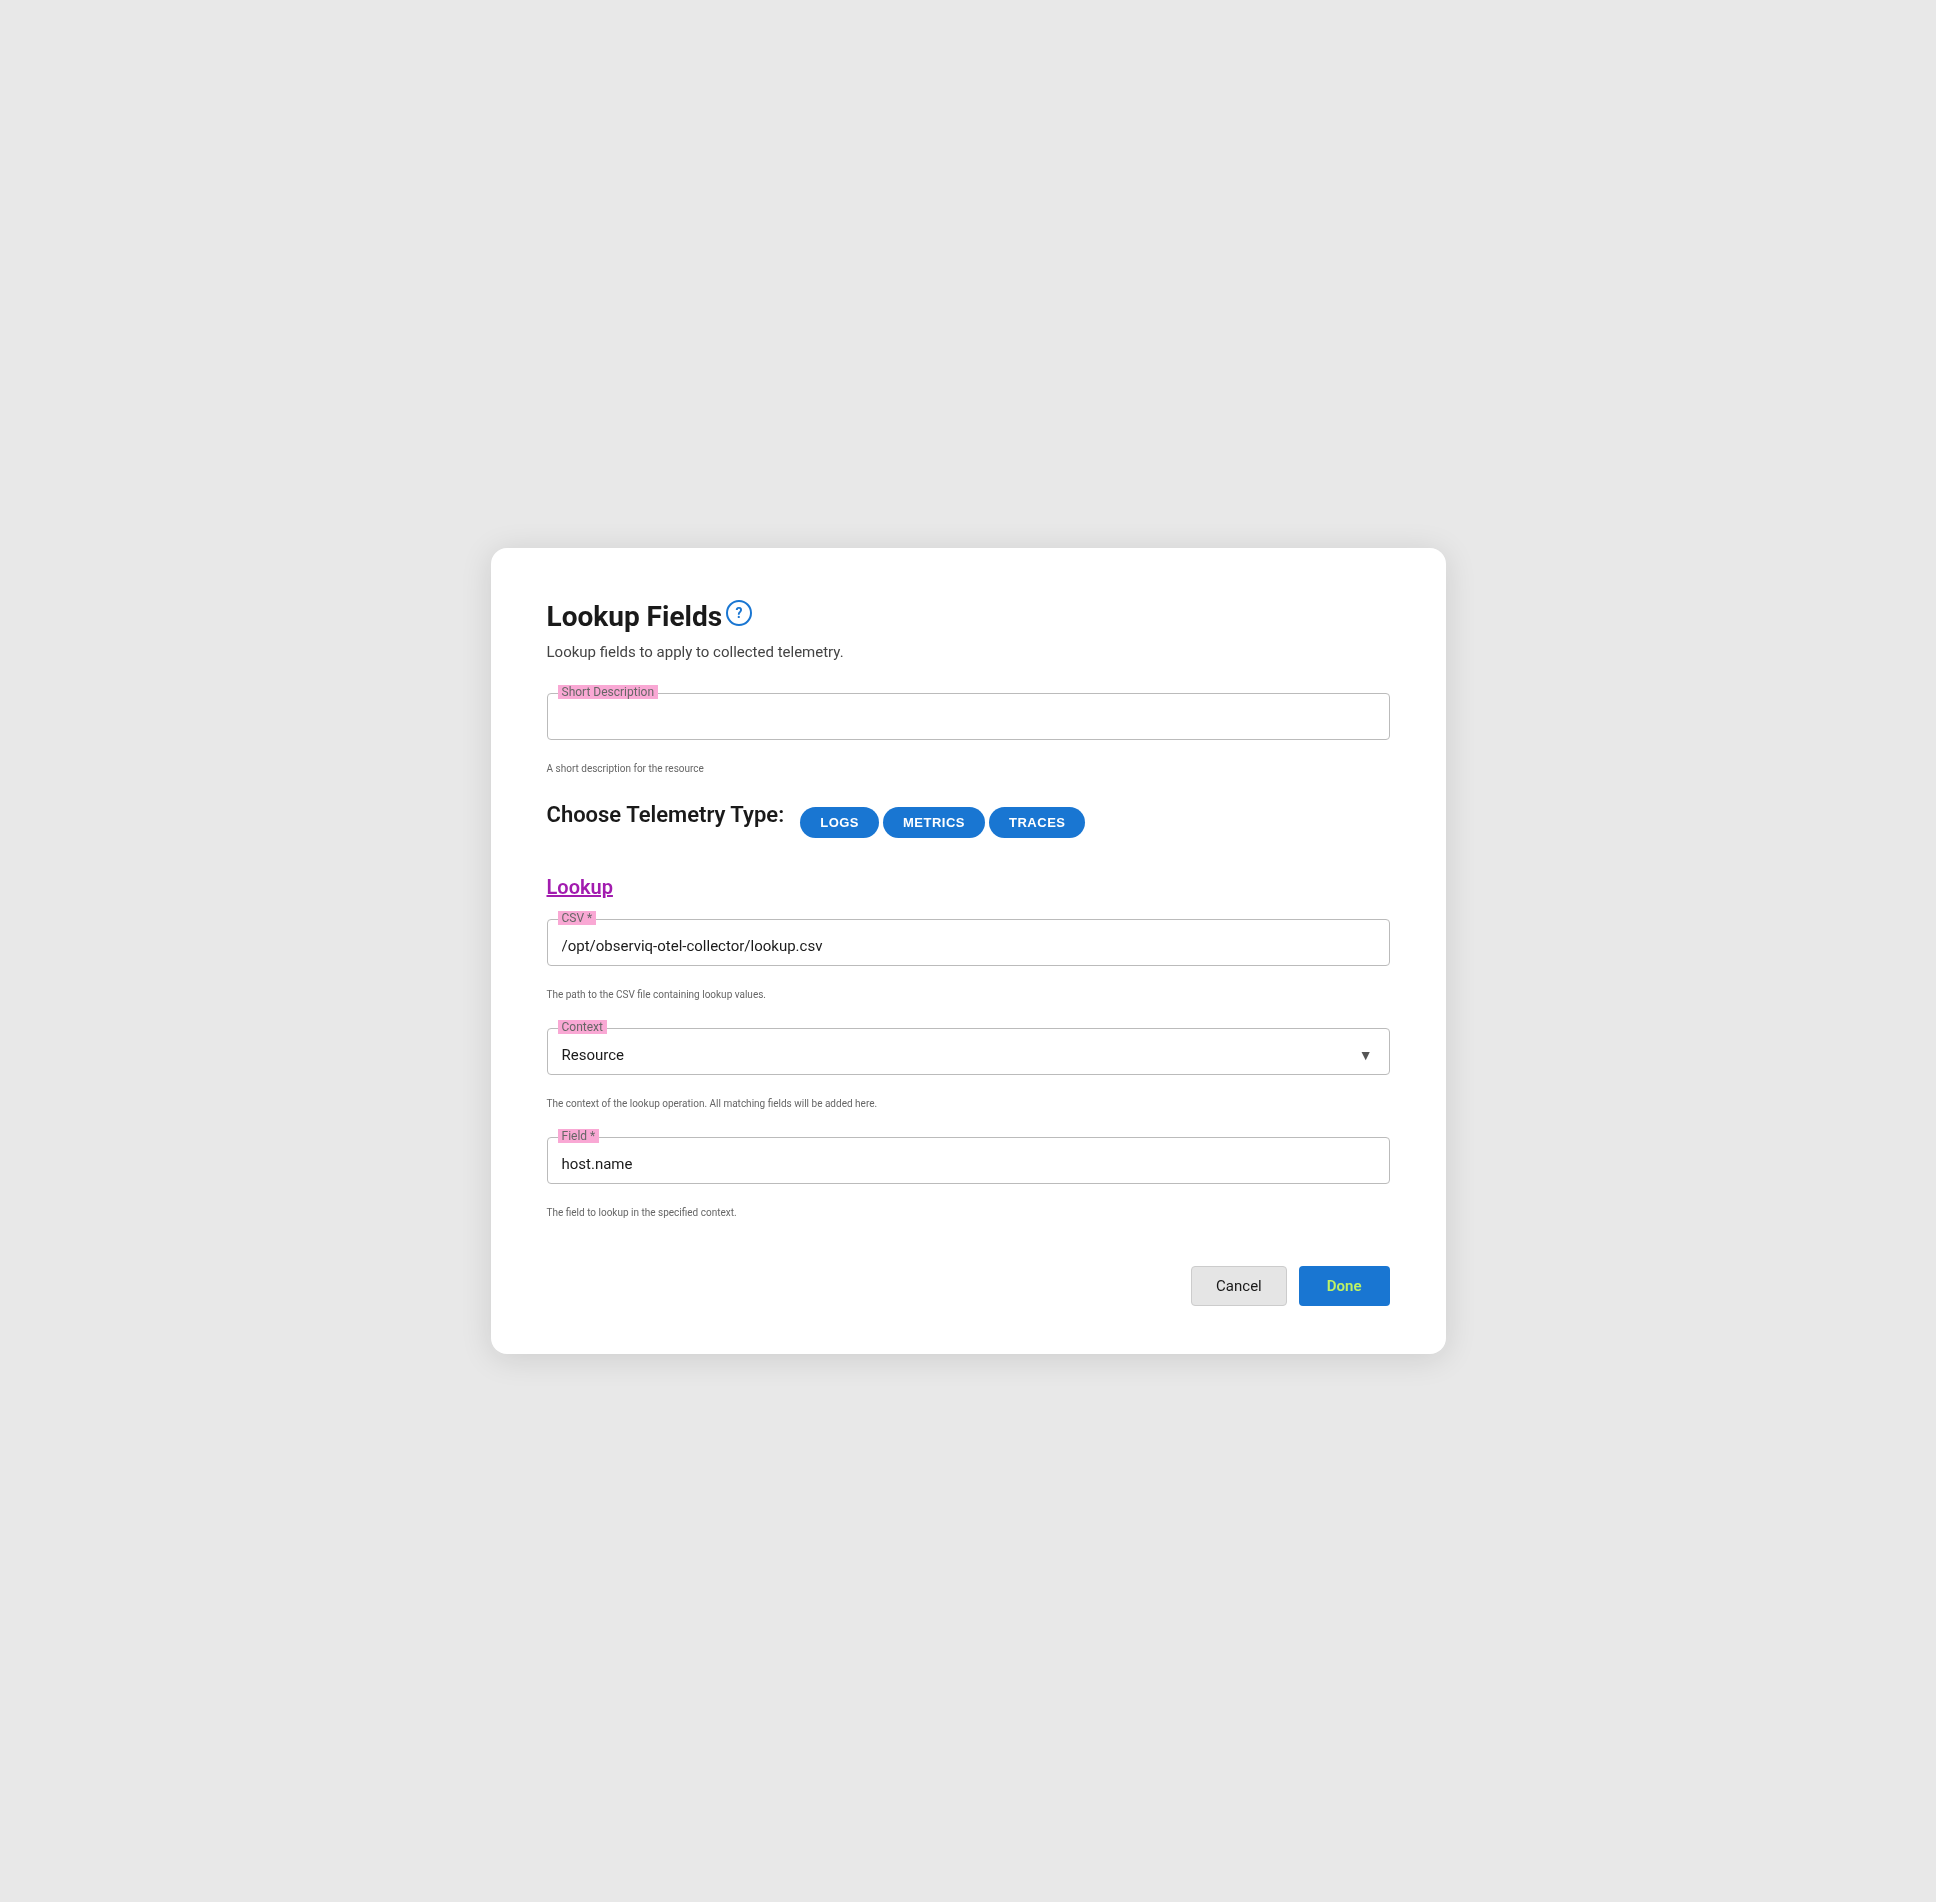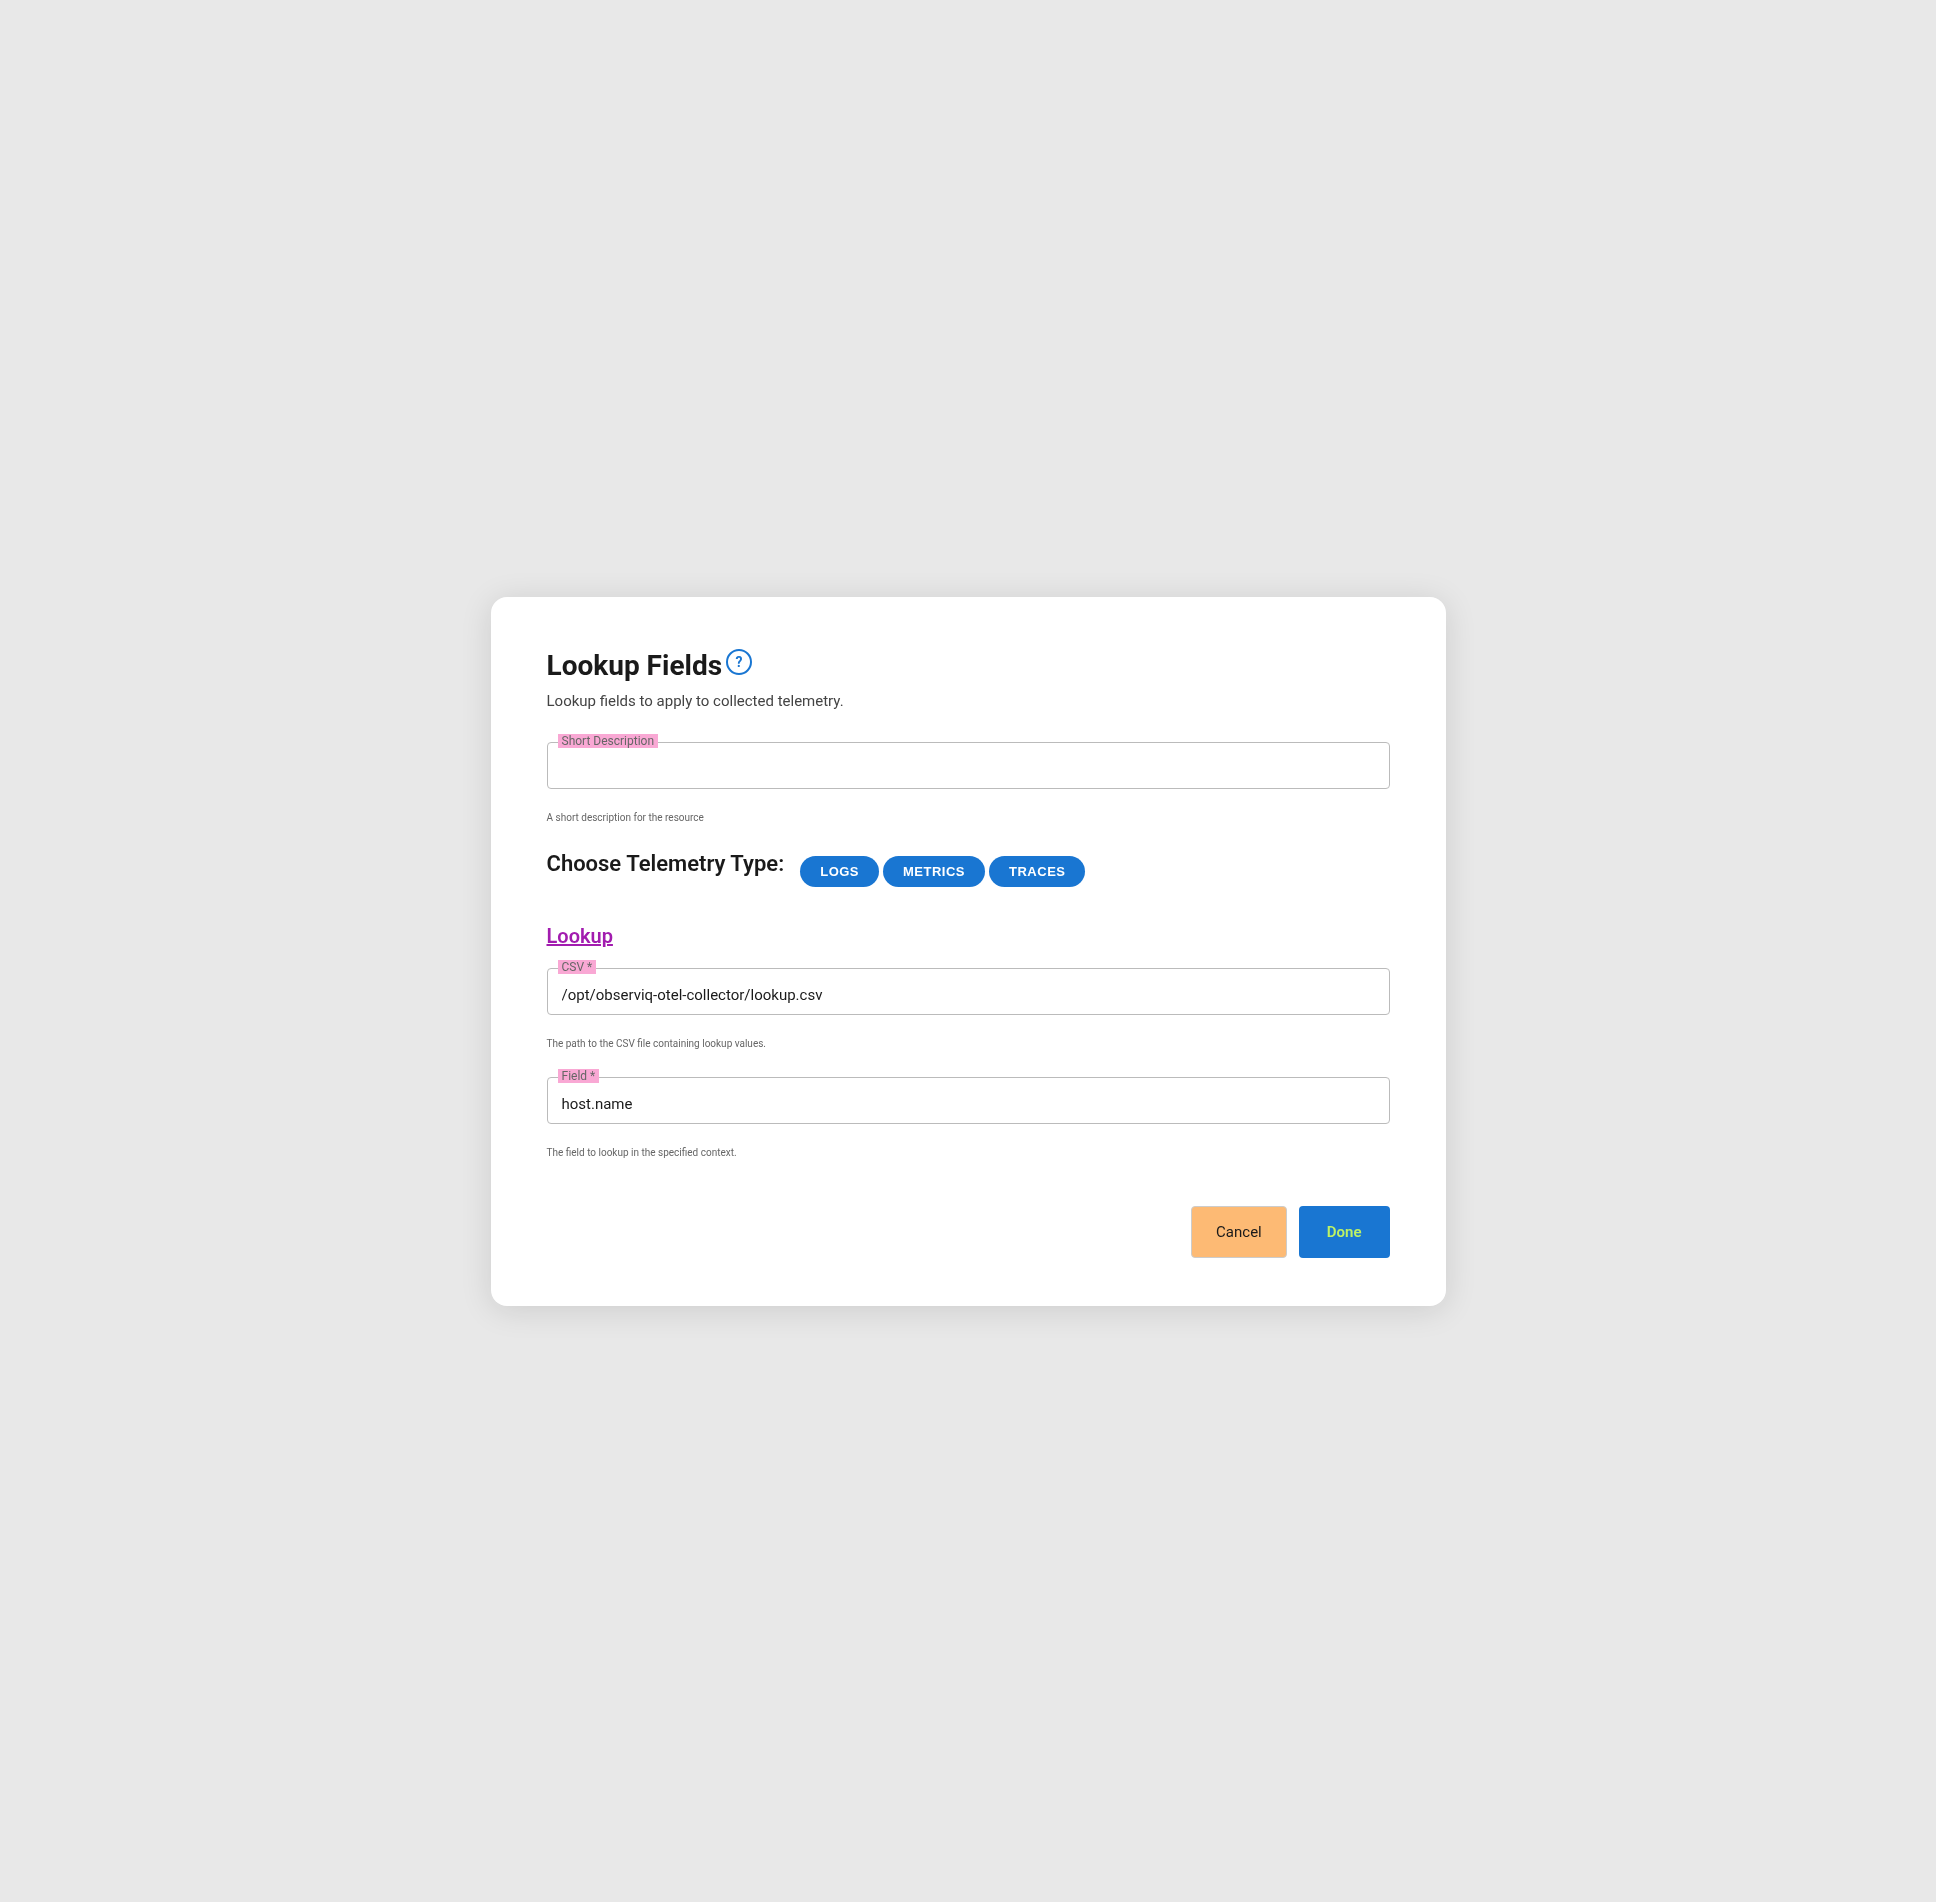--- a/index.html
+++ b/index.html
@@ -165,25 +165,25 @@
     }
 
     .modal-footer {
       display: flex;
       justify-content: flex-end;
       gap: 12px;
       margin-top: 48px;
     }
 
     .btn-cancel {
-      background: #fdba74;
+      background: #e5e5e5;
       color: #1a1a1a;
       border: 1px solid #ccc;
       border-radius: 4px;
-      padding: 16px 24px;
+      padding: 10px 24px;
       font-size: 15px;
       cursor: pointer;
       font-family: inherit;
     }
 
     .btn-done {
       background: #1976d2;
       color: #bef264;
       border: none;
       border-radius: 4px;
@@ -233,20 +233,34 @@
     <h2 class="lookup-section-title">Lookup</h2>
 
     <div class="field-group">
       <div class="floating-label-wrapper">
         <span class="field-label">CSV *</span>
         <input type="text" value="/opt/observiq-otel-collector/lookup.csv" style="">
       </div>
       <p class="field-hint">The path to the CSV file containing lookup values.</p>
     </div>
 
+    <div class="field-group">
+      <div class="floating-label-wrapper">
+        <span class="field-label">Context</span>
+        <div class="select-wrapper">
+          <select>
+            <option>Resource</option>
+            <option>Attributes</option>
+            <option>Body</option>
+          </select>
+          <span class="select-arrow">▼</span>
+        </div>
+      </div>
+      <p class="field-hint">The context of the lookup operation. All matching fields will be added here.</p>
+    </div>
 
     <div class="field-group">
       <div class="floating-label-wrapper">
         <span class="field-label">Field *</span>
         <input type="text" value="host.name" style="">
       </div>
       <p class="field-hint">The field to lookup in the specified context.</p>
     </div>
   </div>
 

